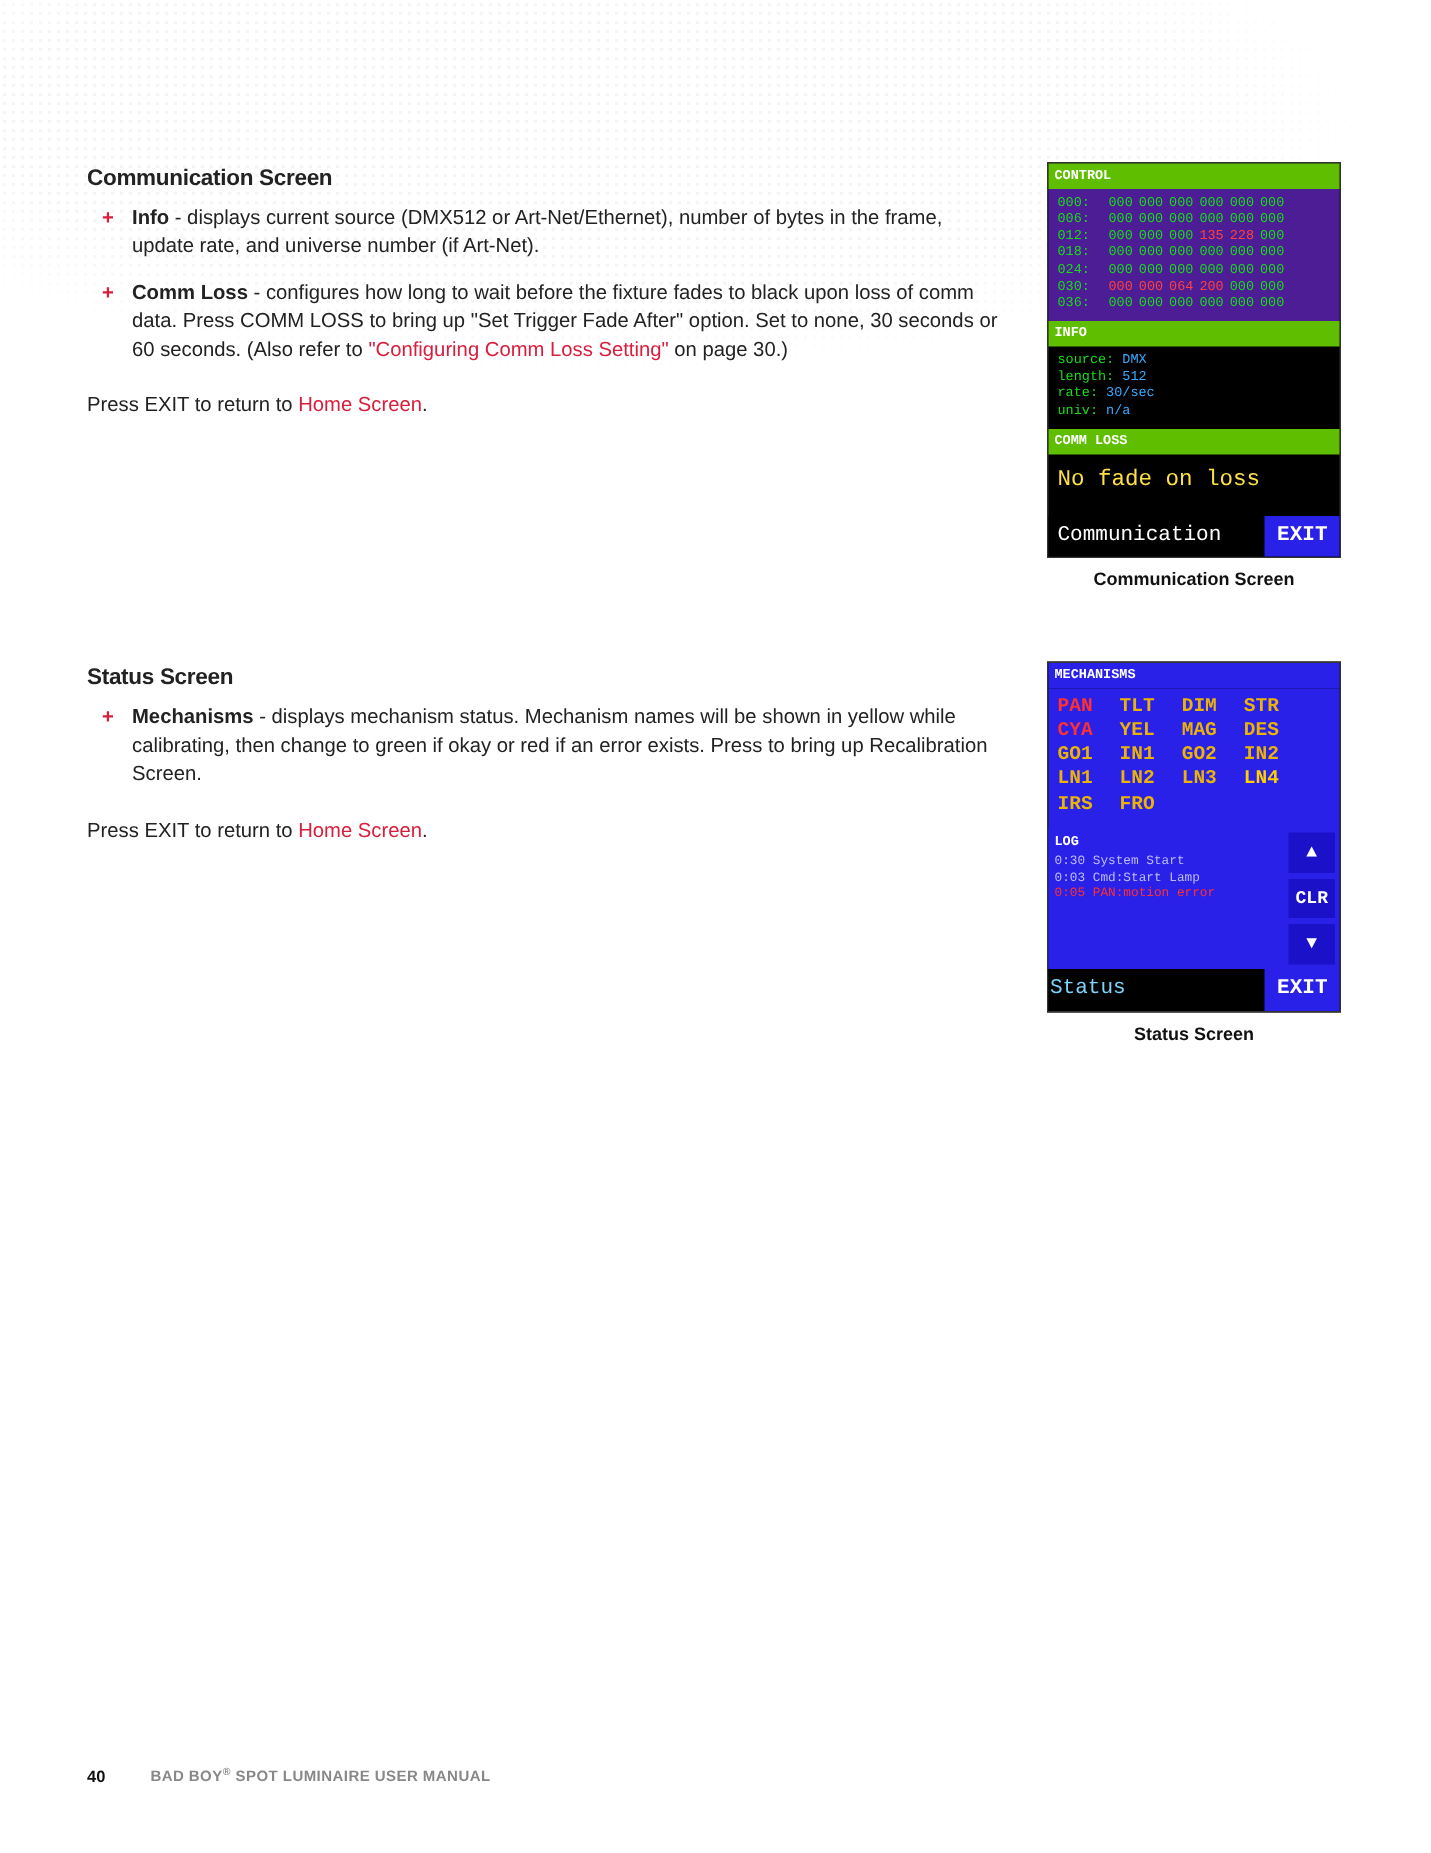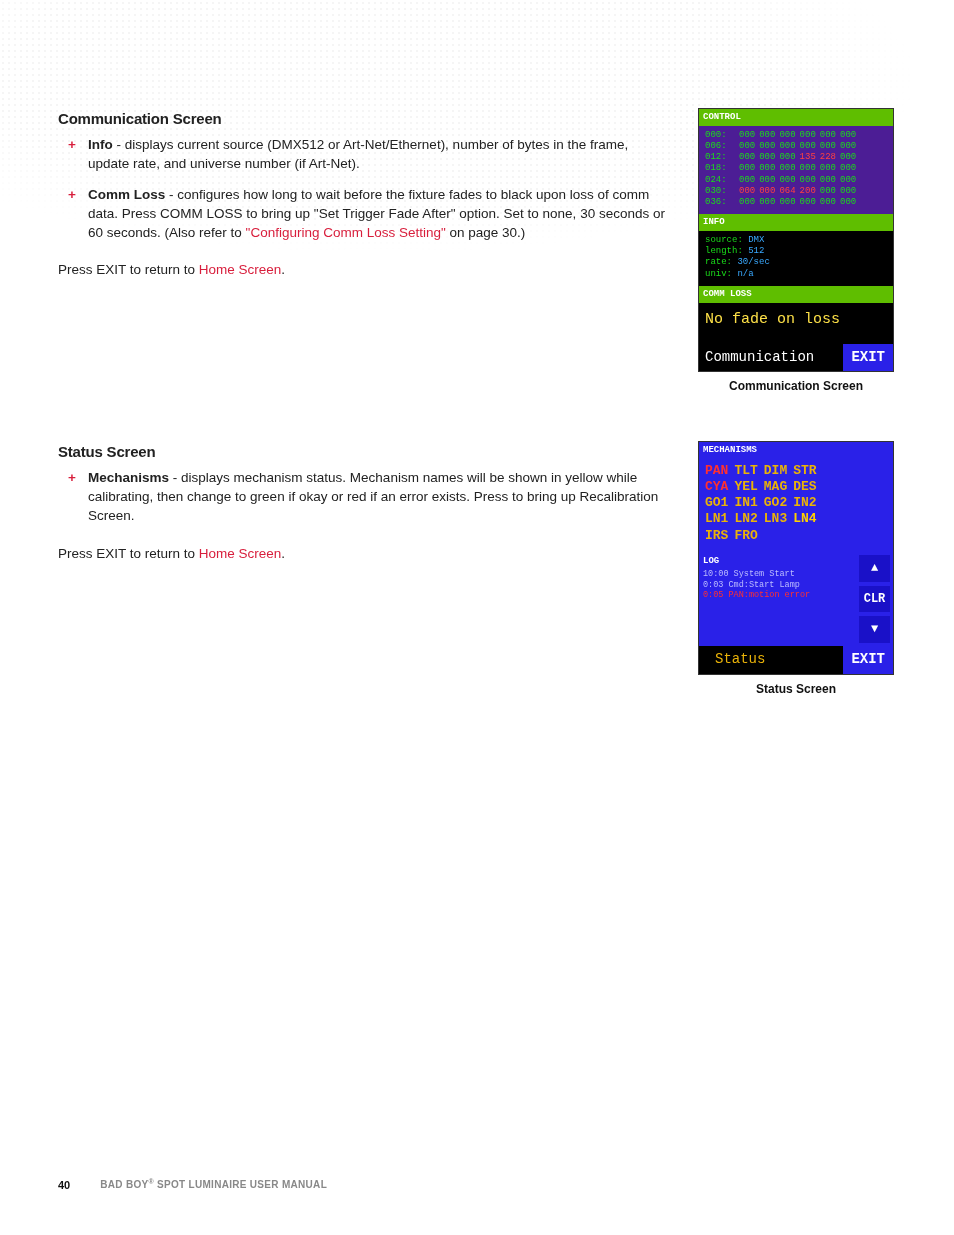--- a/index.html
+++ b/index.html
@@ -83,33 +83,33 @@
   
   .stat-scr {
     width: 196px;
     background: #000;
     border: 1px solid #333;
     font-family: "Courier New", monospace;
     color: #fff;
   }
   .stat-header { background:#2a21e8; color:#fff; font-size:9px; font-weight:bold; padding:2px 4px; }
   .mech-body { background:#2a21e8; padding:4px 6px 8px 6px; font-size:13px; font-weight:bold; line-height:1.25; }
-  .mech-row { display:flex; gap:6px; }
+  .mech-row { display:flex; gap:18px; }
   .mech-row span.g { color:#eab308; }
   .mech-row span.r { color:#ff3030; }
   .mech-row span.y { color:#ffd000; }
   .stat-lower { display:flex; background:#2a21e8; }
   .stat-log { flex:1; background:#2a21e8; padding:3px 4px 4px 4px; min-height:94px; }
   .stat-log-title { color:#fff; font-size:9px; font-weight:bold; margin-bottom:2px; }
   .stat-log-line { font-size:8.5px; color:#bcbcff; line-height:1.2; white-space:nowrap; }
   .stat-log-line.err { color:#ff3030; }
   .stat-btns { width:34px; display:flex; flex-direction:column; gap:4px; padding:3px 3px 3px 0; }
   .stat-btn { background:#1a11c8; color:#fff; font-size:12px; font-weight:bold; text-align:center; padding:5px 0; }
   .stat-footer { display:flex; }
-  .stat-footer-a { flex:1; font-size:14px; color:#eab308; padding:4px 16px; background:#000; }
+  .stat-footer-a { flex:1; font-size:14px; color:#7dd3fc; padding:4px 1px; background:#000; }
   .stat-footer-b { background:#2a21e8; color:#fff; font-size:14px; font-weight:bold; padding:4px 8px; }
 
   
   .page-footer {
     position: absolute;
     bottom: 42px;
     left: 58px;
     right: 58px;
     display: flex;
     align-items: baseline;
@@ -283,21 +283,21 @@
           </div>
           <div class="mech-row">
             <span class="g">IRS</span>
             <span class="g">FRO</span>
           </div>
         </div>
       <div class="stat-lower">
         <div class="stat-log">
           <div class="stat-log-title">LOG</div>
           <div id="log-lines">
-              <div class="stat-log-line">10:00 System Start</div>
+              <div class="stat-log-line">0:30 System Start</div>
               <div class="stat-log-line">0:03 Cmd:Start Lamp</div>
               <div class="stat-log-line err">0:05 PAN:motion error</div>
             </div>
         </div>
         <div class="stat-btns">
           <div class="stat-btn">▲</div>
           <div class="stat-btn">CLR</div>
           <div class="stat-btn">▼</div>
         </div>
       </div>

